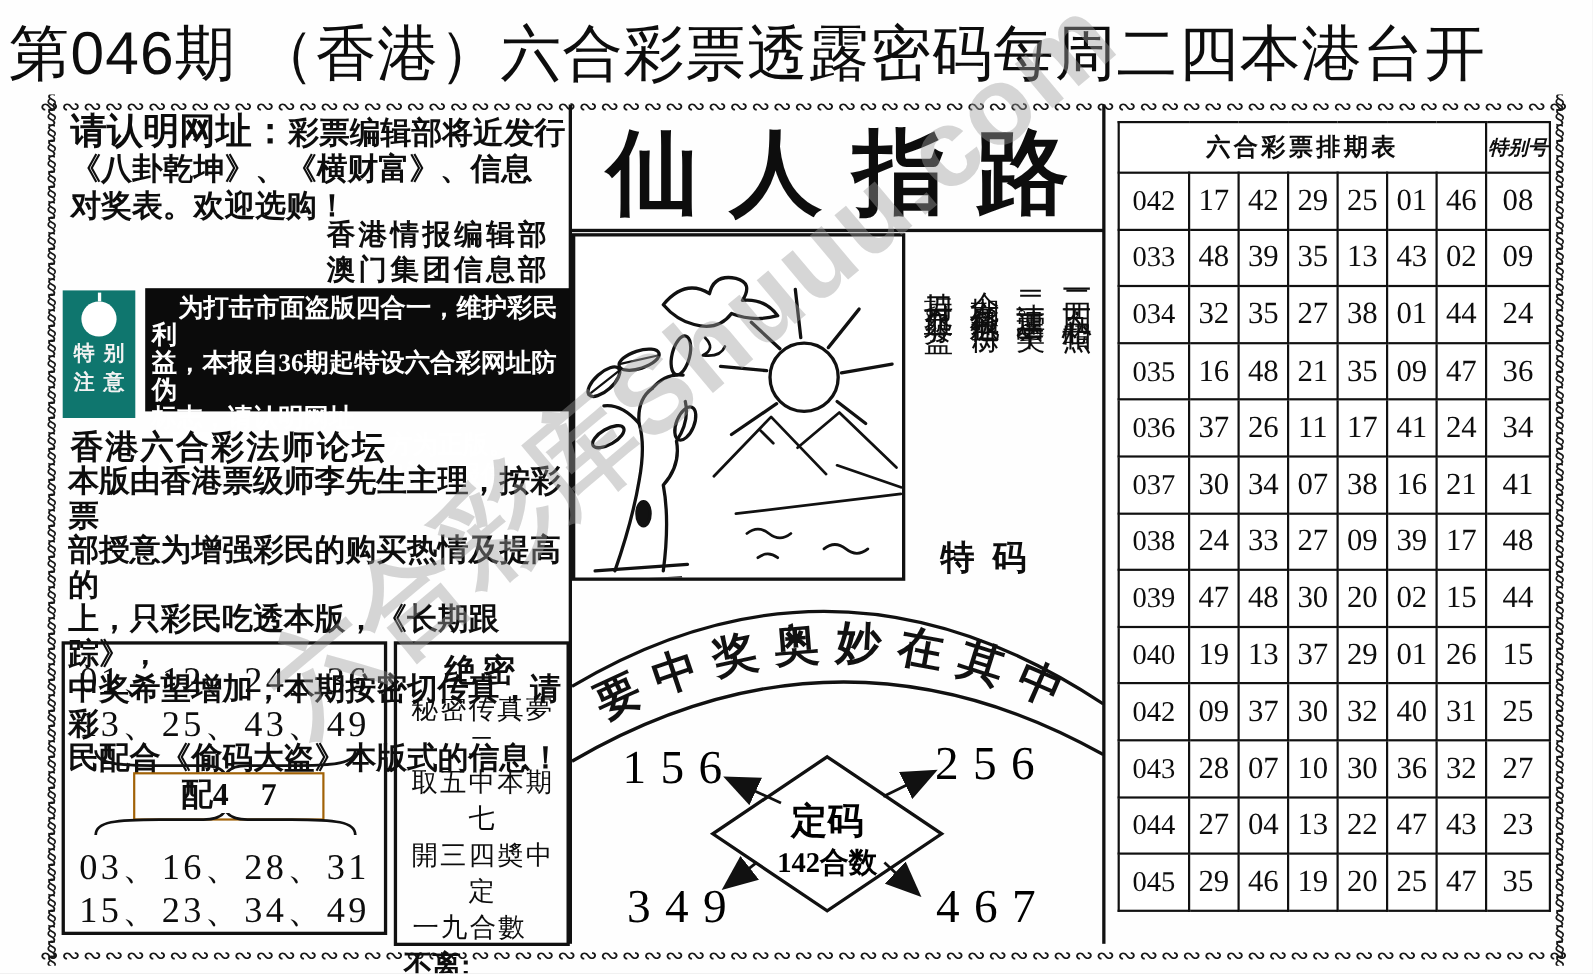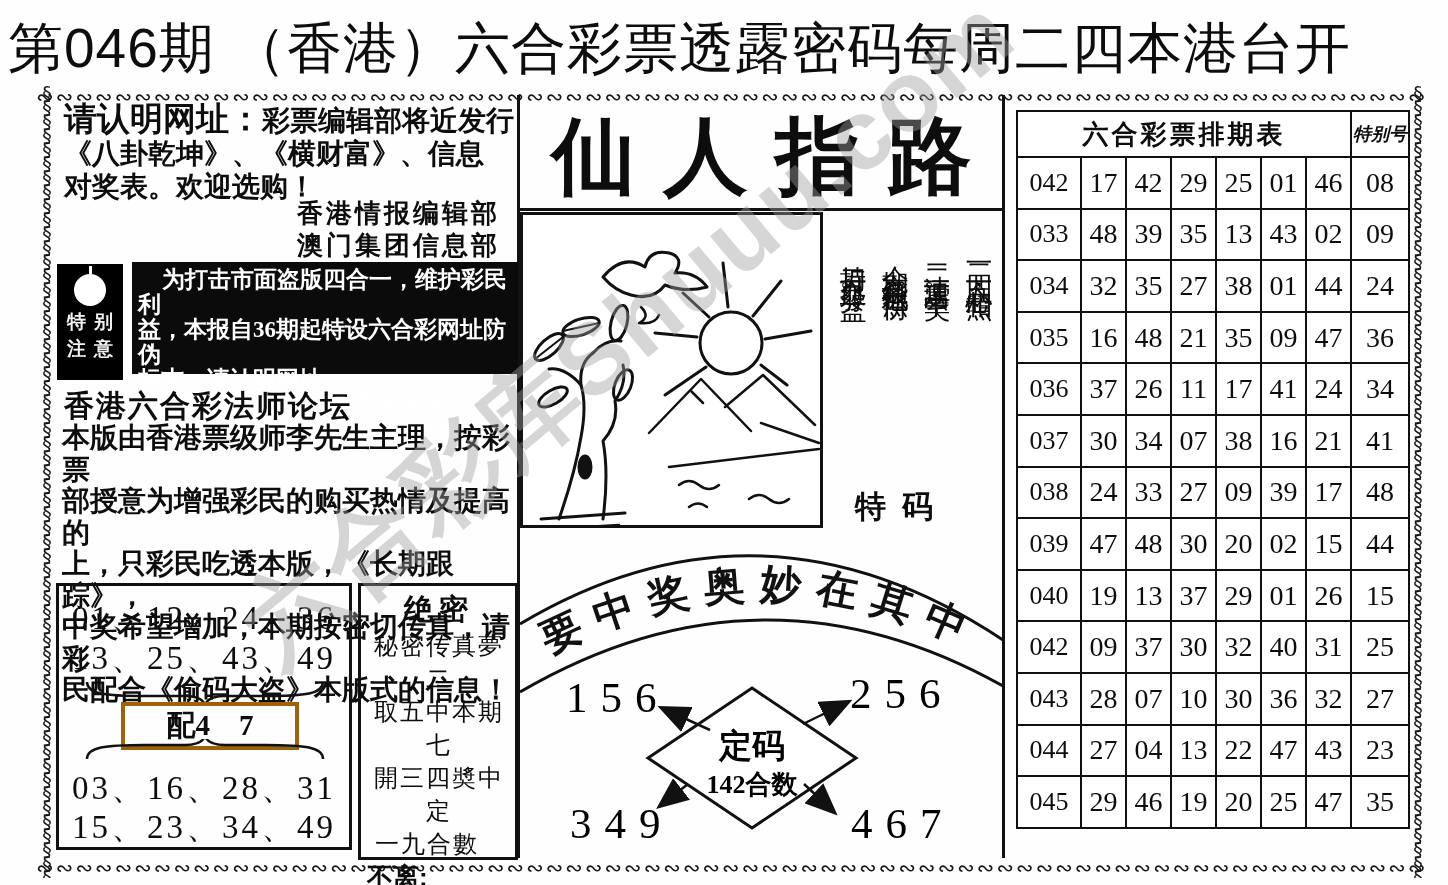--- a/index.html
+++ b/index.html
@@ -16,39 +16,39 @@
   .bl{left:36px}.br{left:1407px}
   
   .vrule{position:absolute;background:#111;}
   .hrule{position:absolute;background:#111;}
   
   .greeting{position:absolute;left:64px;top:102px;width:452px;font-size:28px;font-weight:700;line-height:33px;}
   .greet-lead{font-size:33px;font-weight:900;font-family:"Liberation Sans",sans-serif;}
   .sign{position:absolute;width:460px;text-align:right;font-weight:900;font-size:26px;
         font-family:"Liberation Sans",sans-serif;letter-spacing:3px;padding-right:18px;}
   .s1{left:40px;top:196px}.s2{left:40px;top:228px}
-  .notice-icon{position:absolute;left:57px;top:264px;width:66px;height:116px;background:#000000;}
+  .notice-icon{position:absolute;left:57px;top:264px;width:66px;height:116px;background:#0f766e;}
   .cord{width:3px;height:8px;background:#fff;margin:2px auto 0;}
   .bulb{width:32px;height:32px;border-radius:50%;background:#fff;margin:0 auto;}
   .notice-iconlabel{color:#f2f2f2;font-size:19px;letter-spacing:8px;text-align:center;line-height:23px;
                     font-weight:700;margin-top:4px;padding-left:8px;}
   .notice-box{position:absolute;left:132px;top:262px;width:386px;height:112px;background:#0b0b0b;color:#fff;
               font-size:23px;font-weight:700;line-height:25px;padding:5px 0 0 6px;box-sizing:border-box;}
   .redact{display:inline-block;width:204px;height:23px;background:#fff;vertical-align:-4px;margin-right:10px;}
   .notice-footer{display:flex;justify-content:space-between;padding:2px 12px 0 4px;font-size:23px;}
   .forum-h{position:absolute;left:64px;top:386px;font-size:30px;font-weight:900;
            font-family:"Liberation Sans",sans-serif;letter-spacing:2px;}
   .forum-body{position:absolute;left:62px;top:422px;width:454px;font-size:28px;font-weight:700;line-height:31.5px;}
   
   .numbox{position:absolute;left:56px;top:583px;width:296px;height:267px;border:3px solid #111;box-sizing:border-box;}
   .numline{position:absolute;left:0;width:100%;text-align:center;font-size:33px;letter-spacing:3px;}
   .nl1{top:10px}.nl2{top:50px}.nl3{top:180px}.nl4{top:219px}
   .bracewrap{position:absolute;left:26px;width:240px;height:22px;}
   .b1{top:94px}.b2{top:153px}
-  .pairbox{position:absolute;left:62px;top:116px;width:170px;height:40px;border:4px solid #a16207;
+  .pairbox{position:absolute;left:62px;top:116px;width:170px;height:40px;border:2px solid #a16207;
            text-align:center;font-size:29px;line-height:38px;font-weight:700;}
   
   .secretbox{position:absolute;left:358px;top:583px;width:160px;height:277px;border:3px solid #111;
              box-sizing:border-box;padding:4px 4px 0 6px;}
   .secret-h{text-align:center;font-size:29px;font-weight:900;font-family:Liberation Sans, sans-serif;letter-spacing:6px;}
   .secret-line{font-size:24px;line-height:33px;letter-spacing:2px;text-align:center;}
   .secret-bold{font-size:26px;font-weight:900;font-family:"Liberation Sans",sans-serif;line-height:33px;}
   
   .center-title{position:absolute;left:520px;top:100px;width:483px;text-align:center;font-size:84px;
                 font-weight:900;letter-spacing:28px;text-indent:28px;}
@@ -57,21 +57,21 @@
   .poem{position:absolute;left:828px;top:214px;width:172px;height:268px;writing-mode:vertical-rl;
         font-size:27px;line-height:42px;letter-spacing:5px;padding-top:30px;box-sizing:border-box;}
   .poem span{display:block;}
   .special-label{position:absolute;left:806px;top:486px;width:176px;text-align:center;font-size:31px;
                  font-weight:900;letter-spacing:16px;text-indent:16px;font-family:Liberation Mono, monospace;}
   .bannersvg{position:absolute;left:520px;top:550px;width:483px;height:307px;}
   
   .paitable{position:absolute;left:1016px;top:110px;border-collapse:collapse;table-layout:fixed;
             font-family:"Liberation Serif","DejaVu Serif",serif;background:#fff;}
   .paitable td,.paitable th{border:2px solid #111;text-align:center;padding:0;}
-  .paitable th.ttl{font-size:26px;font-weight:900;letter-spacing:3px;height:44px;
+  .paitable th.ttl{font-size:22px;font-weight:900;letter-spacing:3px;height:44px;
                    font-family:Liberation Mono, monospace;}
   .paitable th.sp{font-size:18px;font-style:italic;font-weight:700;font-family:"Liberation Sans",sans-serif;}
   .paitable td{height:49.6px;font-size:28px;}
   .paitable td.period{font-size:26px;}
   
   .watermark{position:absolute;left:300px;top:560px;width:1100px;font-size:100px;font-weight:700;
              color:#9f9f9f;opacity:.42;letter-spacing:2px;transform:rotate(-40deg);
              transform-origin:left bottom;z-index:60;pointer-events:none;white-space:nowrap;
              font-family:"Liberation Sans",sans-serif;}
   svg text{font-family:"Liberation Serif","DejaVu Serif",serif;}

